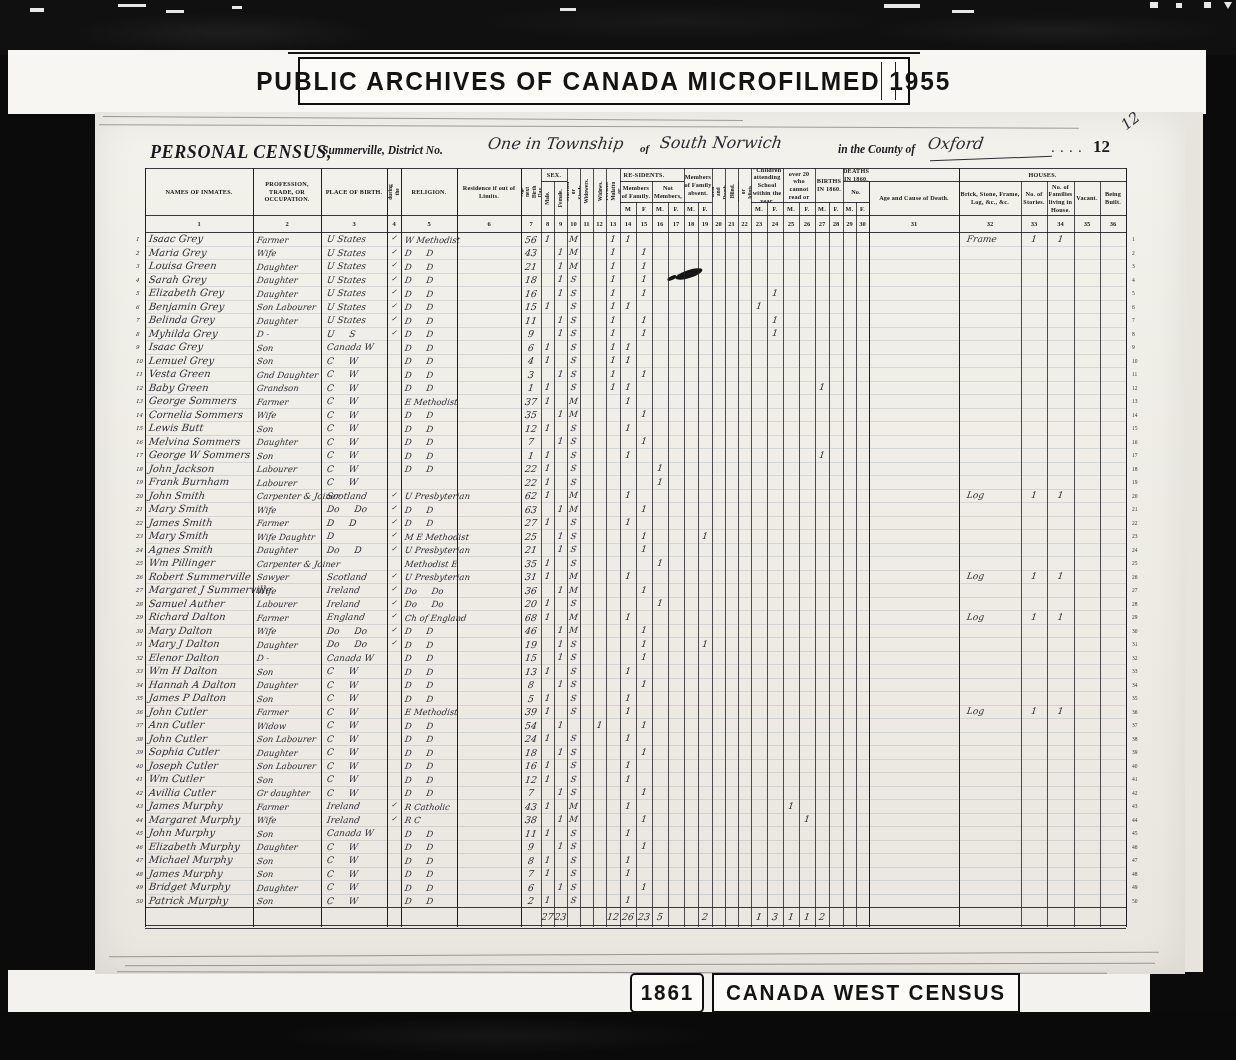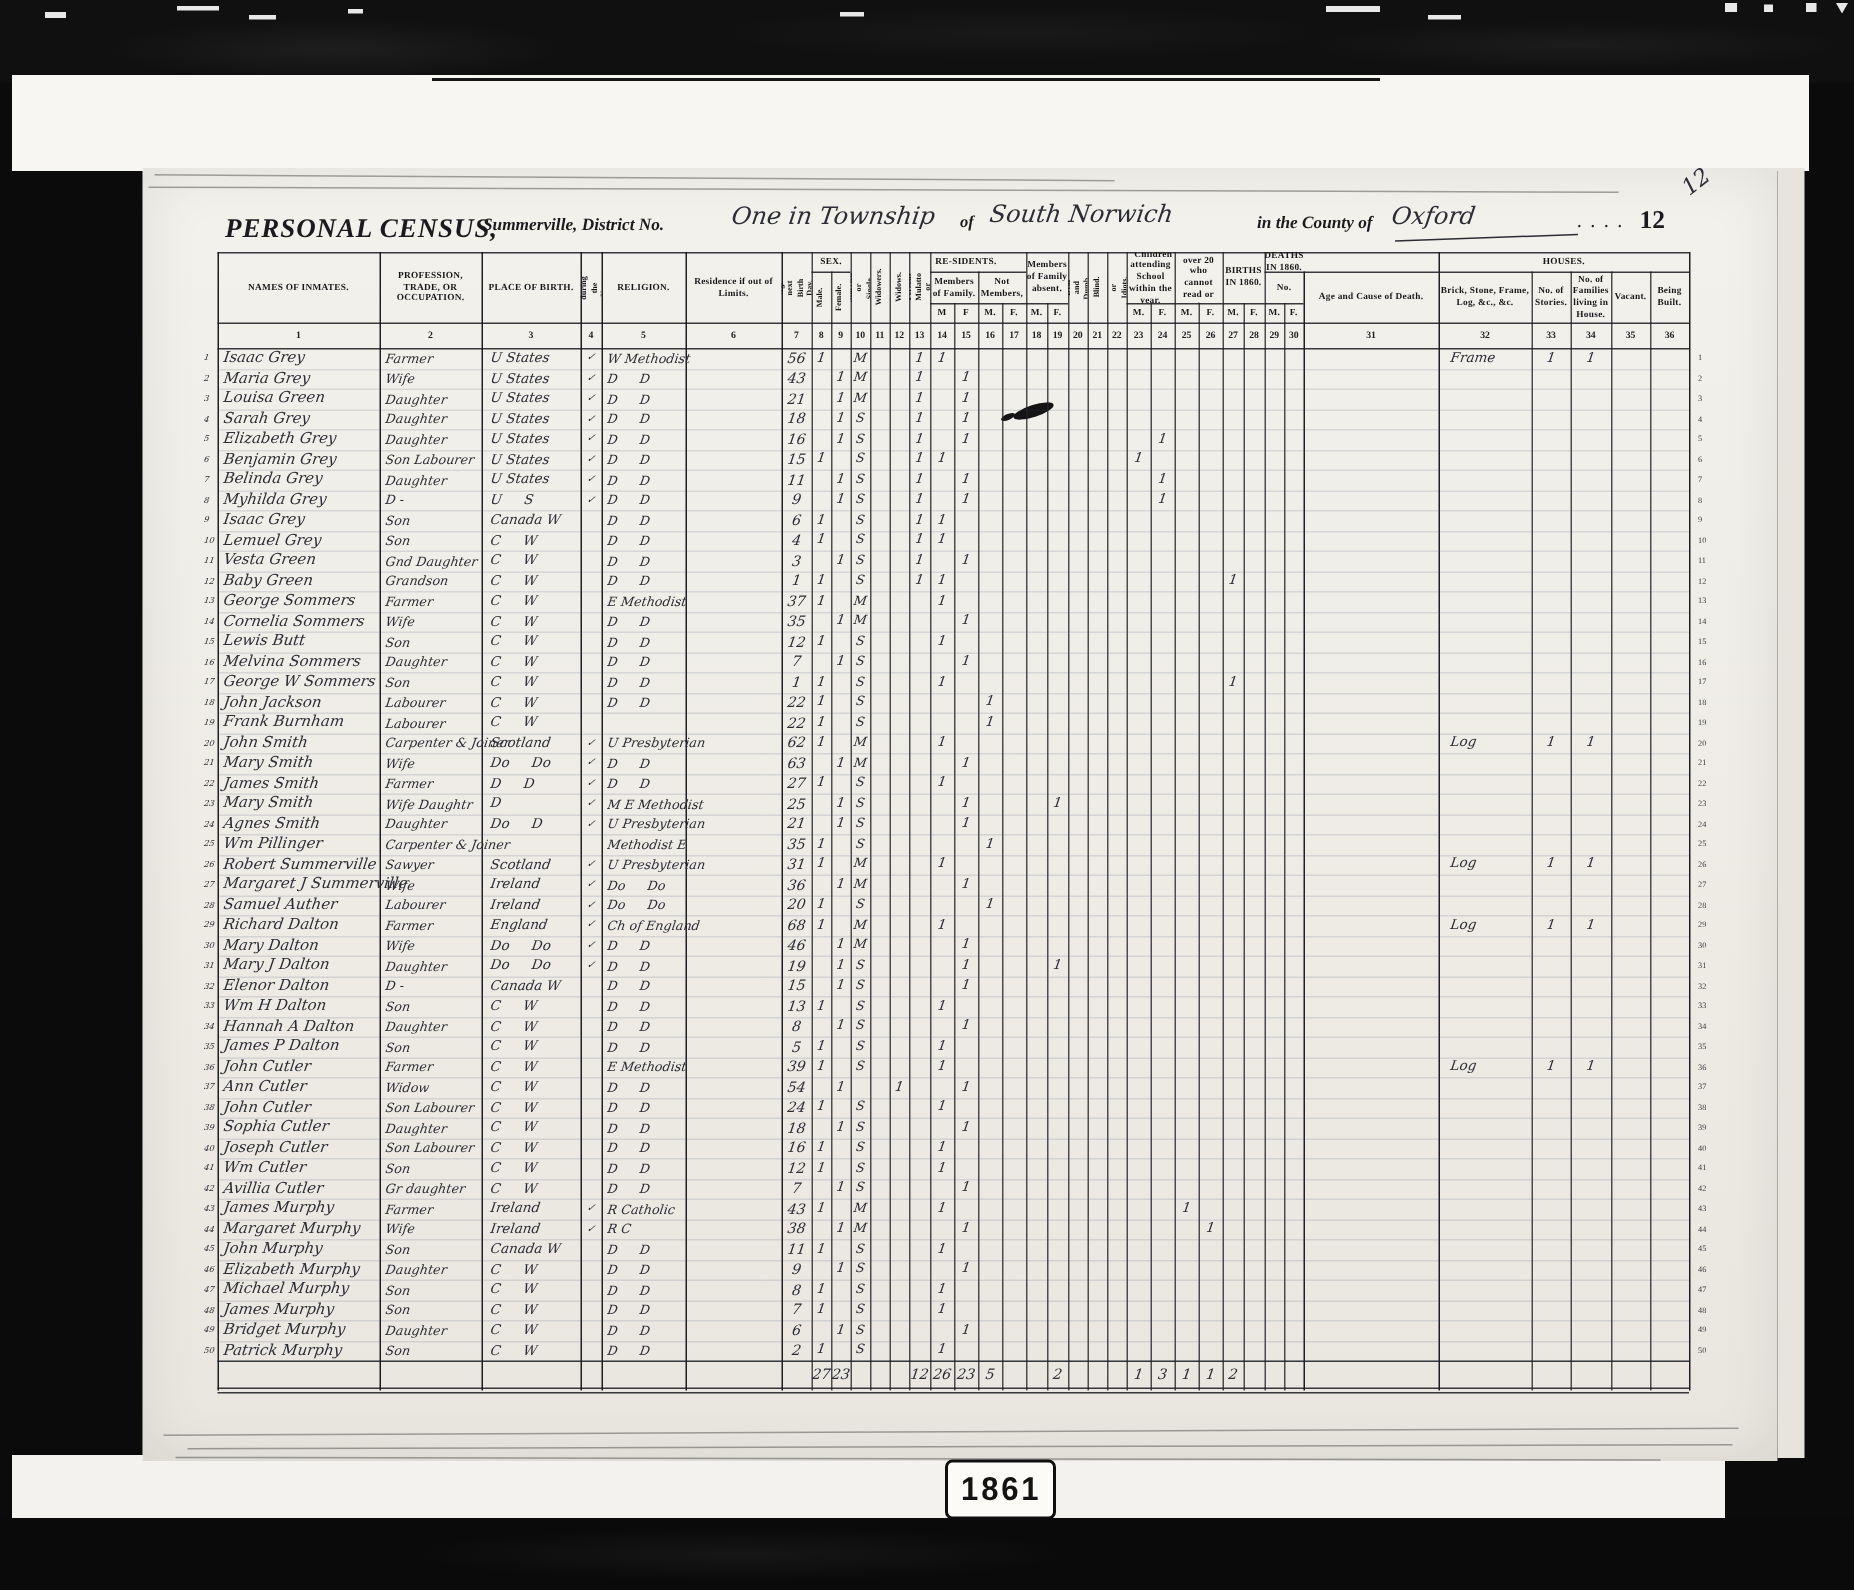--- a/index.html
+++ b/index.html
@@ -1017,16 +1017,24 @@
         <div class="cell hw" style="left: 507px; top: 742.5px; font-size: 9.5px; width: 16px; text-align: center;">5</div>
         <div class="cell hw" style="left: 553px; top: 742.5px; font-size: 9.5px; width: 14px; text-align: center;">2</div>
         <div class="cell hw" style="left: 606px; top: 742.5px; font-size: 9.5px; width: 16px; text-align: center;">1</div>
         <div class="cell hw" style="left: 622px; top: 742.5px; font-size: 9.5px; width: 16px; text-align: center;">3</div>
         <div class="cell hw" style="left: 638px; top: 742.5px; font-size: 9.5px; width: 16px; text-align: center;">1</div>
         <div class="cell hw" style="left: 654px; top: 742.5px; font-size: 9.5px; width: 16px; text-align: center;">1</div>
         <div class="cell hw" style="left: 670px; top: 742.5px; font-size: 9.5px; width: 14px; text-align: center;">2</div>
       </div>
   </div>
 
+  <div class="banner banner-top">
+    <span class="txt">PUBLIC ARCHIVES OF CANADA  MICROFILMED 1955</span>
+    <div class="tick" style="right:26px"></div>
+    <div class="tick" style="right:12px"></div>
+  </div>
   <div class="banner b2">
     <span class="txt">1861</span>
   </div>
+  <div class="banner b3">
+    <span class="txt">CANADA WEST CENSUS</span>
+  </div>
 </div>
 
 </body></html>

